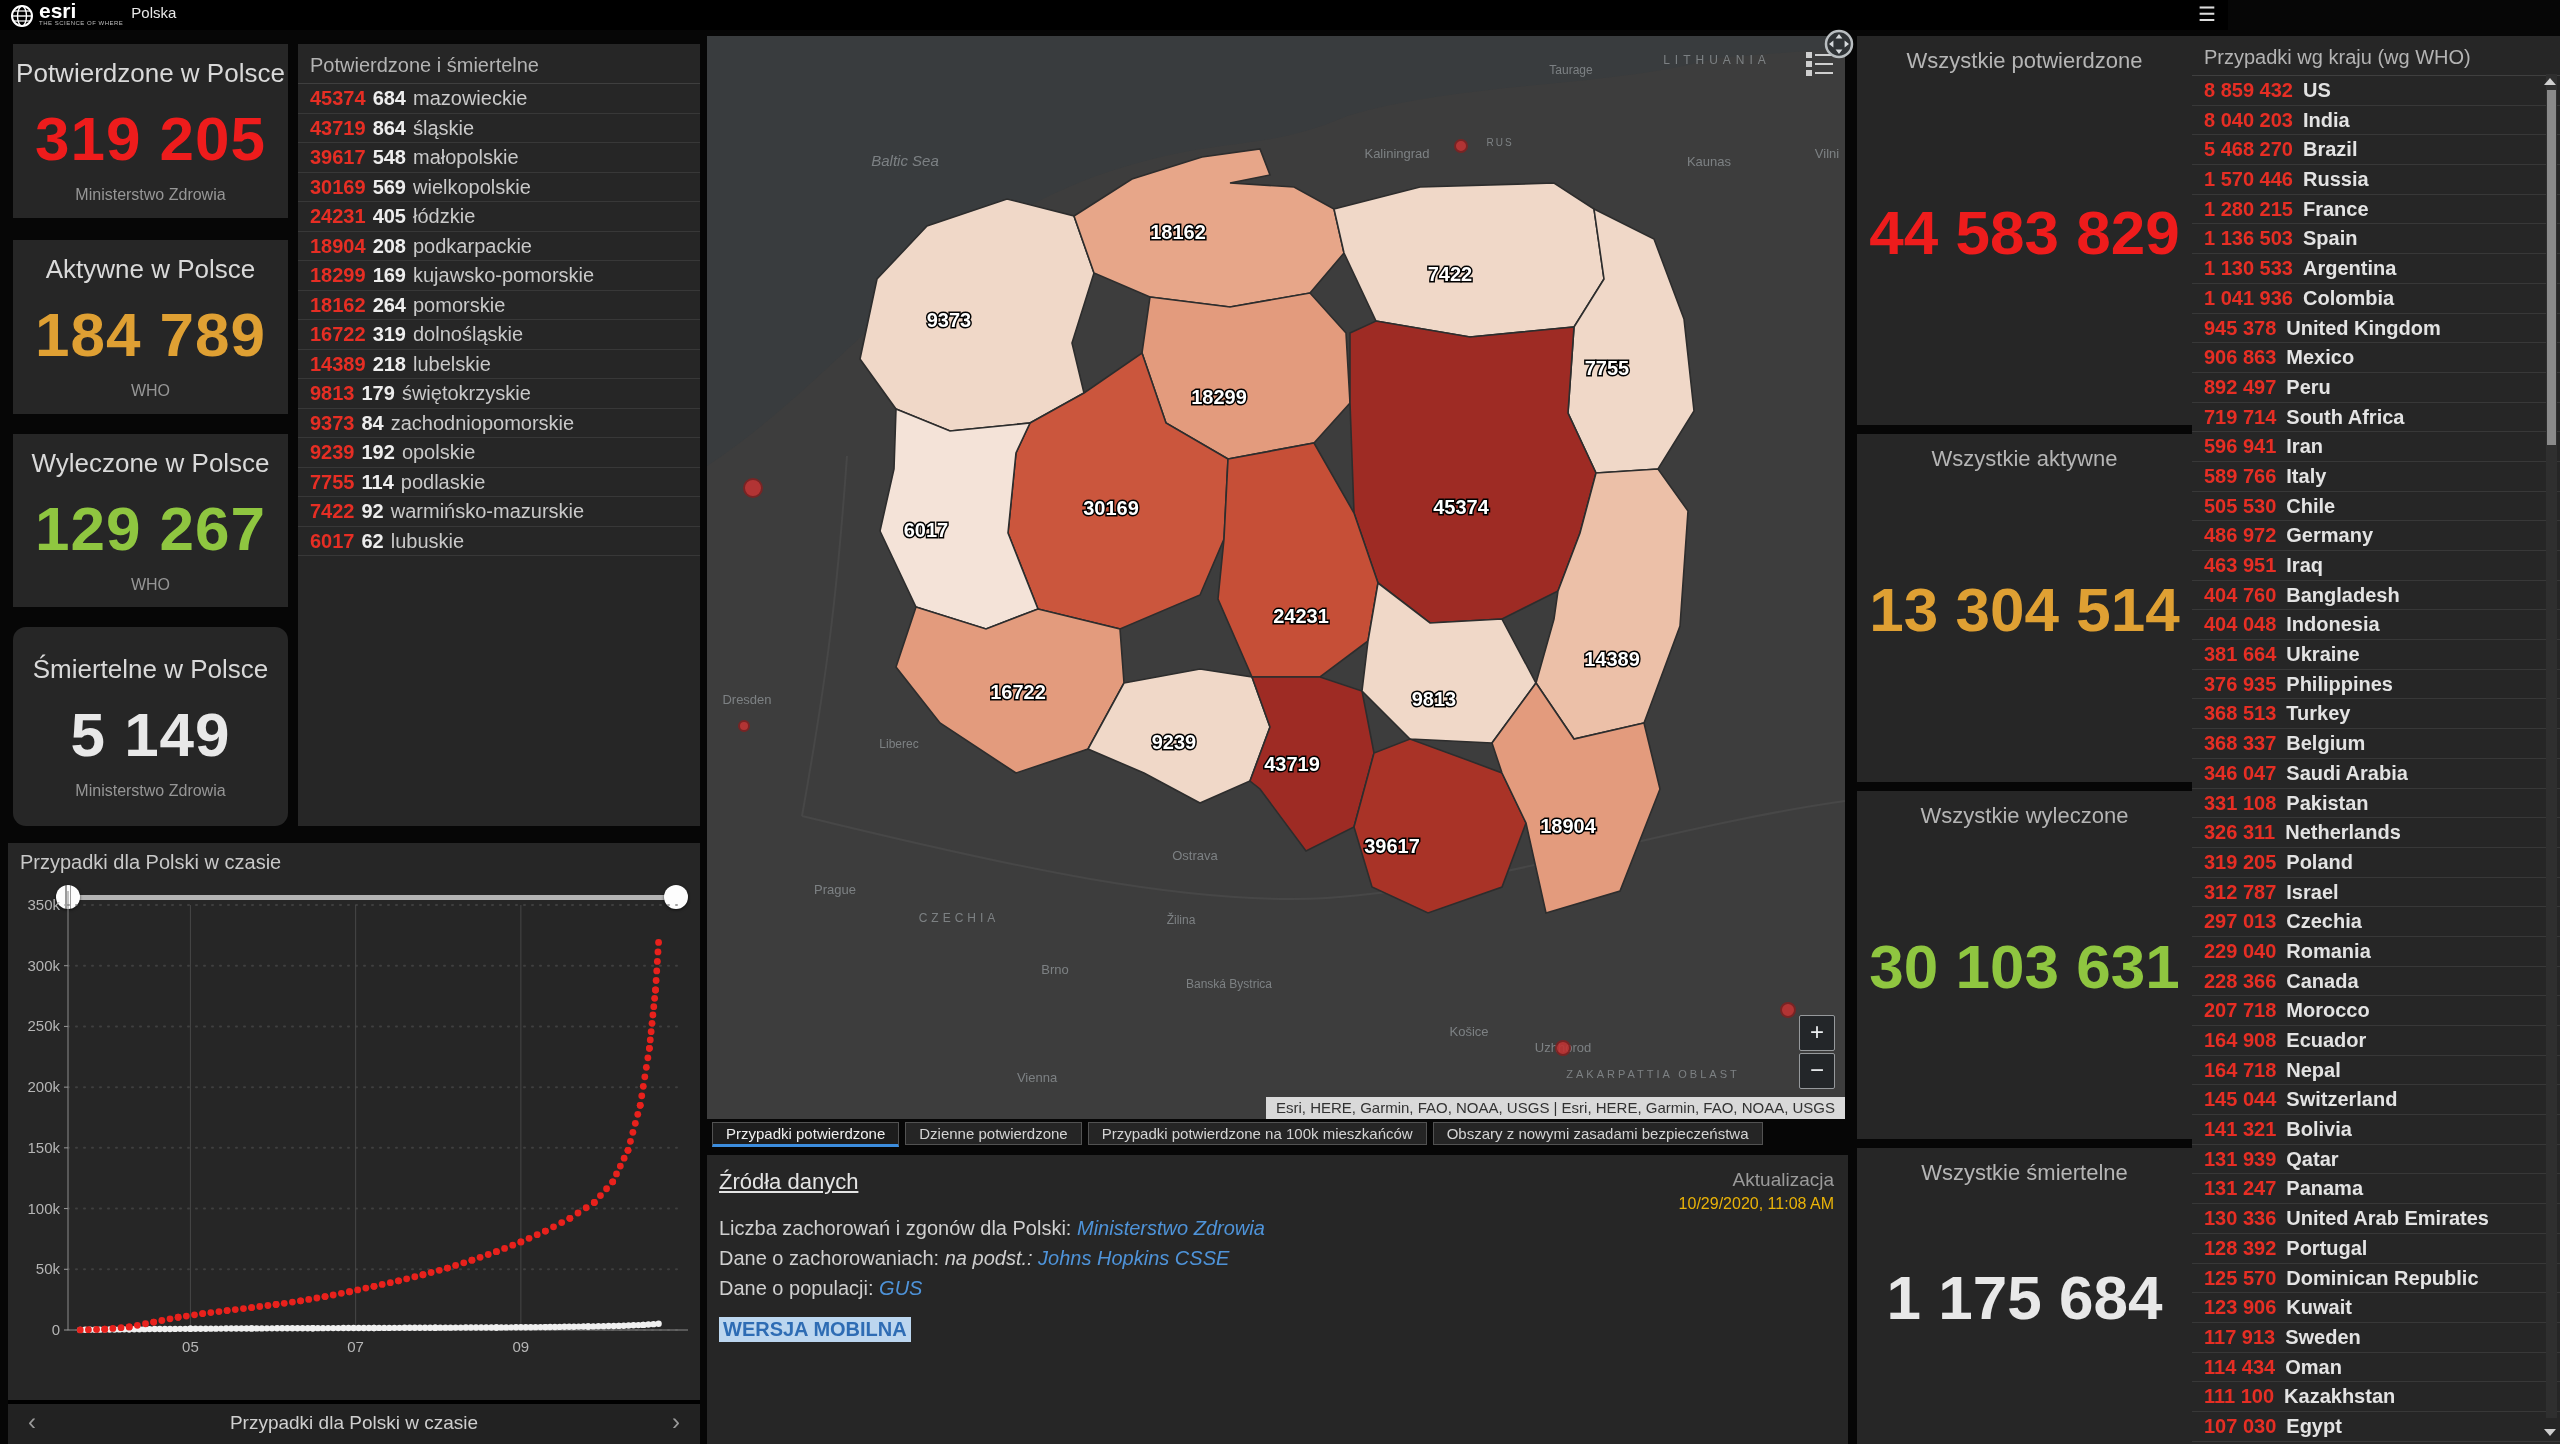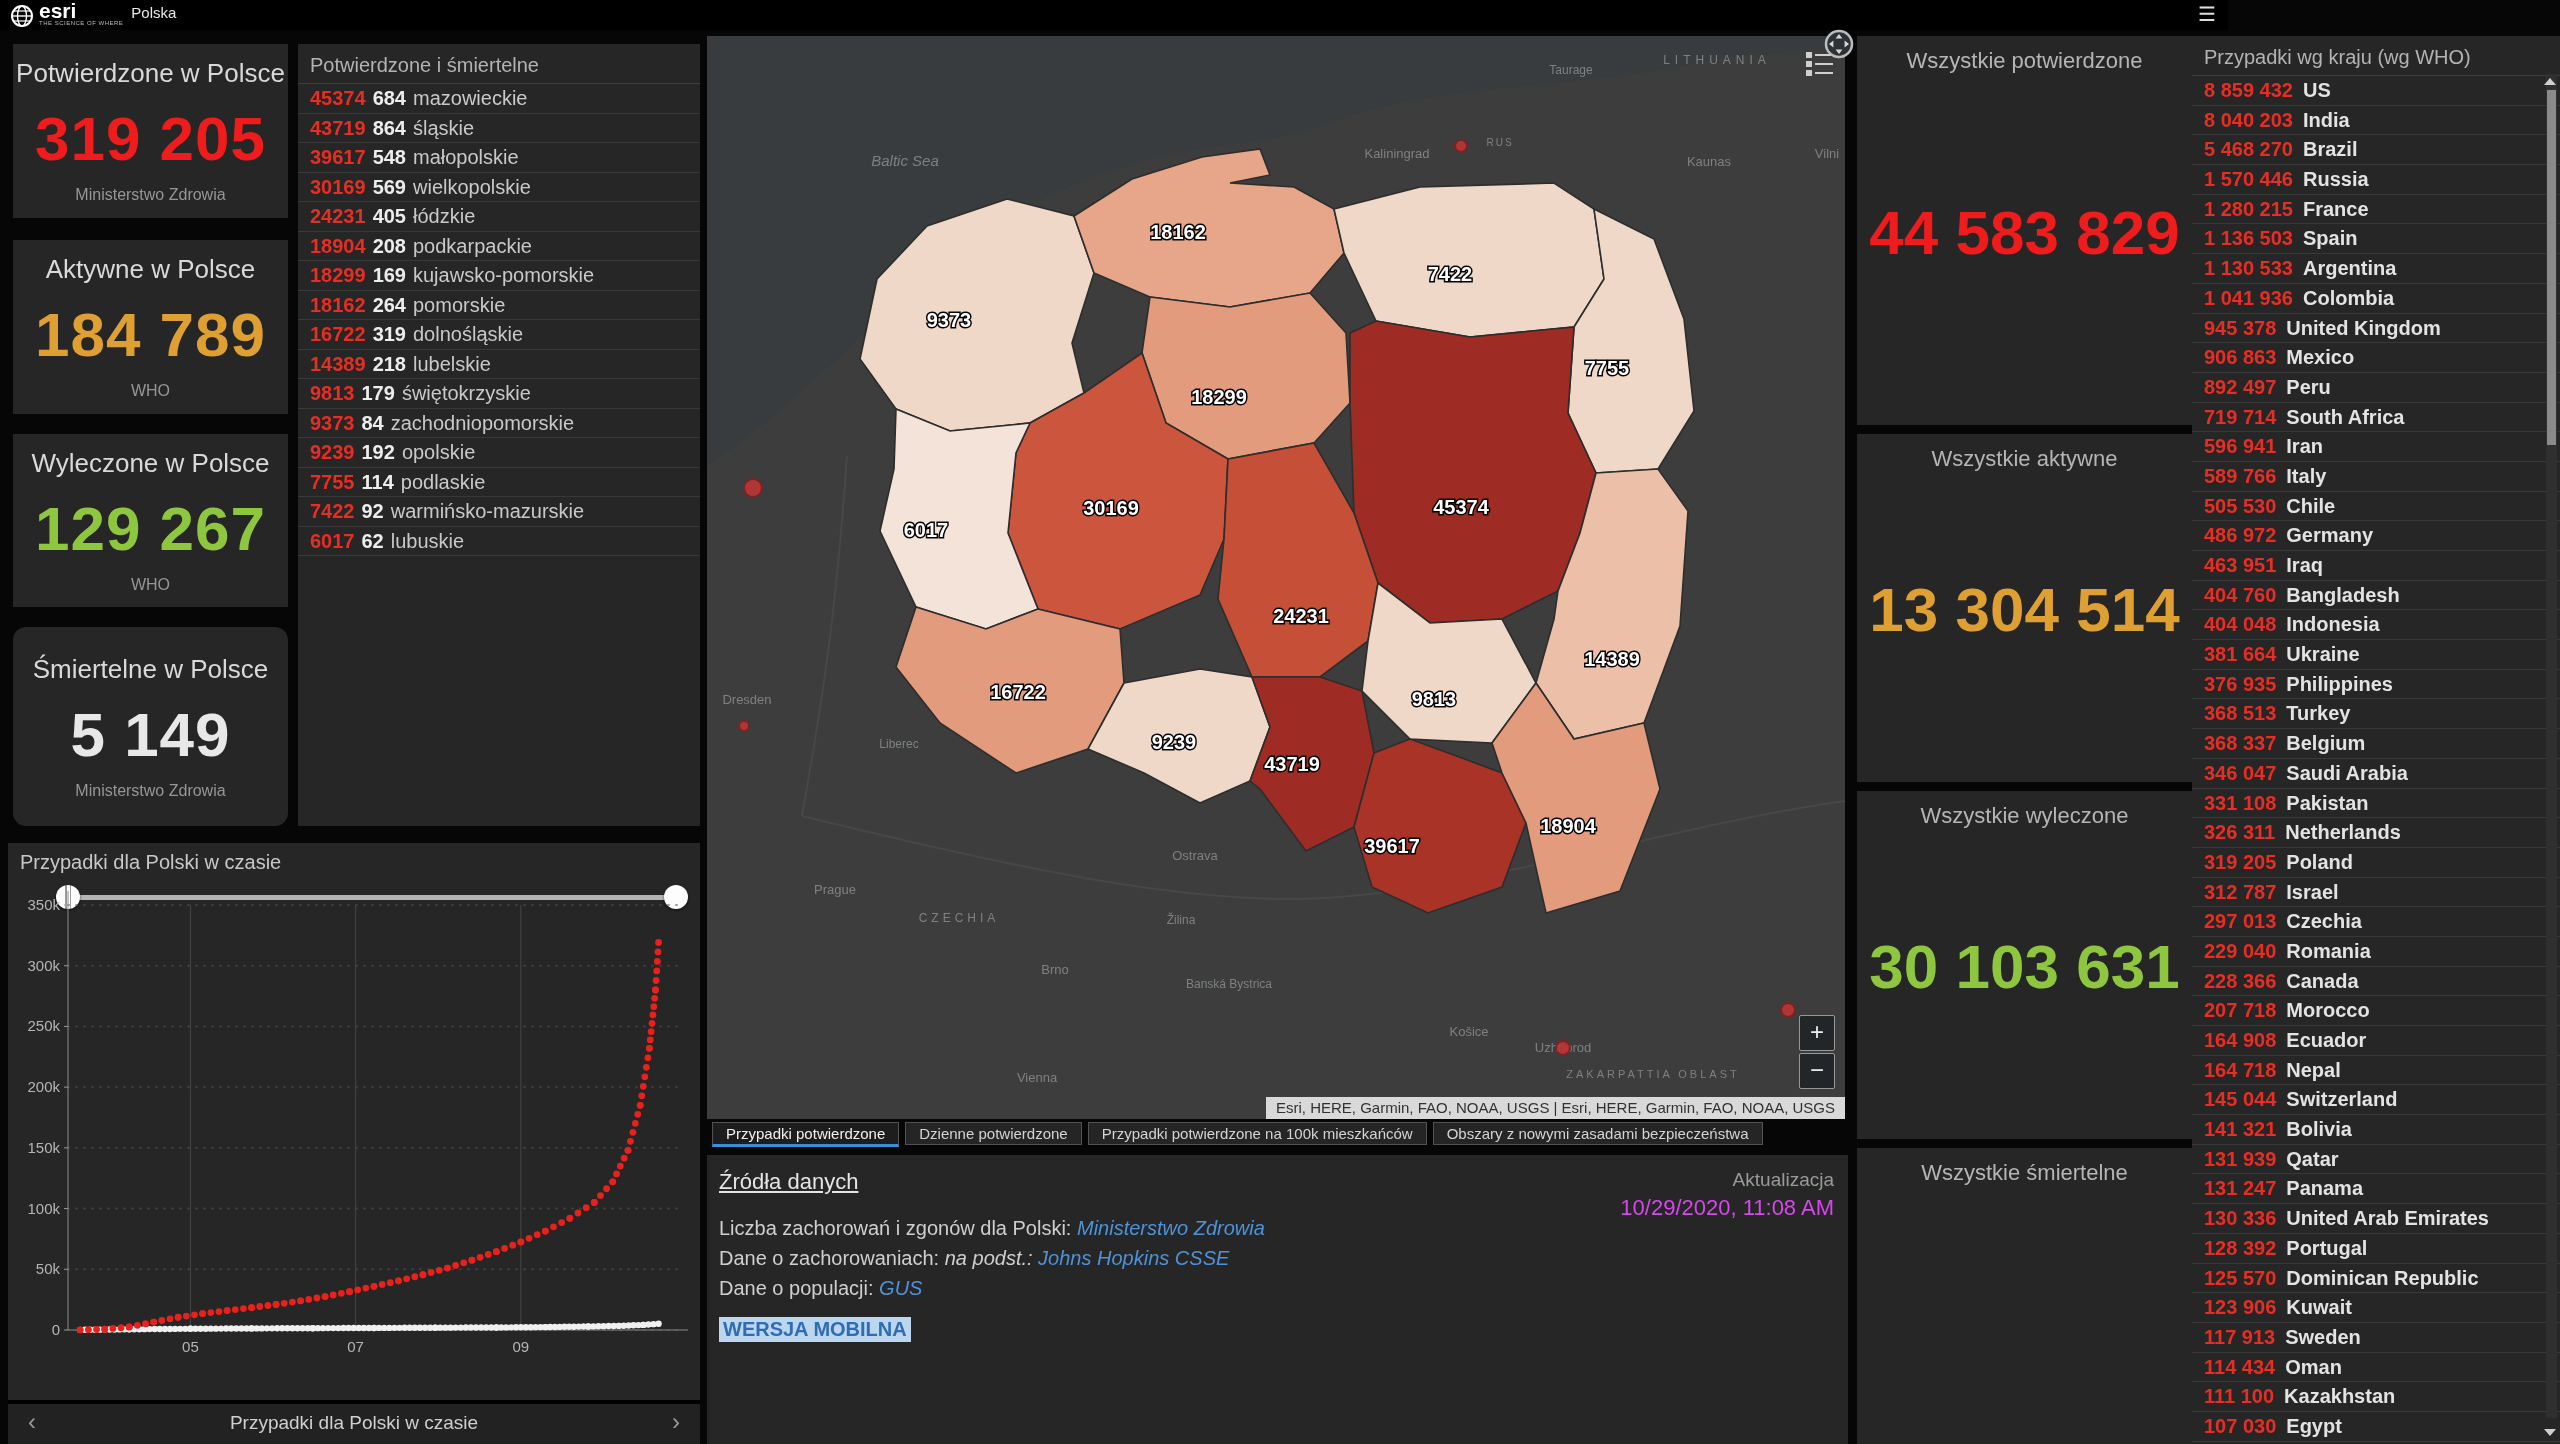--- a/index.html
+++ b/index.html
@@ -69,21 +69,21 @@
   .car-arrow{position:absolute;top:0;color:#9a9a9a;font-size:24px;line-height:36px;cursor:pointer;}
 
   
   #src-heading{position:absolute;left:12px;top:14px;color:#e5e5e5;font-size:22px;text-decoration:underline;}
   .src-line{position:absolute;left:12px;color:#cfcfcf;font-size:20px;white-space:nowrap;}
   .src-link{color:#4e93d9;font-style:italic;cursor:pointer;}
   .src-em{font-style:italic;}
   #mobile-link{position:absolute;left:12px;top:162px;background:#bcd6ef;color:#2e6cb4;font-size:20px;font-weight:bold;
     padding:1px 4px;cursor:pointer;}
   #upd-label{position:absolute;right:14px;top:14px;color:#9a9a9a;font-size:19px;}
-  #upd-value{position:absolute;right:14px;top:40px;color:#d946ef;font-size:22px;}
+  #upd-value{position:absolute;right:14px;top:40px;color:#eab308;font-size:16px;}
 
   svg text{font-family:"Liberation Sans",sans-serif;}
 </style>
 </head>
 <body>
 
 <div id="root">
 
   <div id="header">
     <div class="brandwrap">
@@ -581,20 +581,21 @@
   <div class="panel gstat" style="left:1857px;top:434px;width:335px;height:348px;">
     <div class="t">Wszystkie aktywne</div>
     <div class="v" style="color: rgb(223, 160, 51);">13 304 514</div>
   </div>
   <div class="panel gstat" style="left:1857px;top:791px;width:335px;height:348px;">
     <div class="t">Wszystkie wyleczone</div>
     <div class="v" style="color: rgb(143, 198, 64);">30 103 631</div>
   </div>
   <div class="panel gstat" style="left:1857px;top:1148px;width:335px;height:296px;">
     <div class="t">Wszystkie śmiertelne</div>
+    <div class="v" style="color: rgb(232, 232, 232);">1 175 684</div>
   </div>
 
   <div class="panel" style="left:2192px;top:36px;width:368px;height:1408px;">
     <div class="list-title">Przypadki wg kraju (wg WHO)</div>
     <div id="country-rows">
         <div class="crow"><span class="num">8 859 432</span><span class="nm">US</span></div>
         <div class="crow"><span class="num">8 040 203</span><span class="nm">India</span></div>
         <div class="crow"><span class="num">5 468 270</span><span class="nm">Brazil</span></div>
         <div class="crow"><span class="num">1 570 446</span><span class="nm">Russia</span></div>
         <div class="crow"><span class="num">1 280 215</span><span class="nm">France</span></div>

